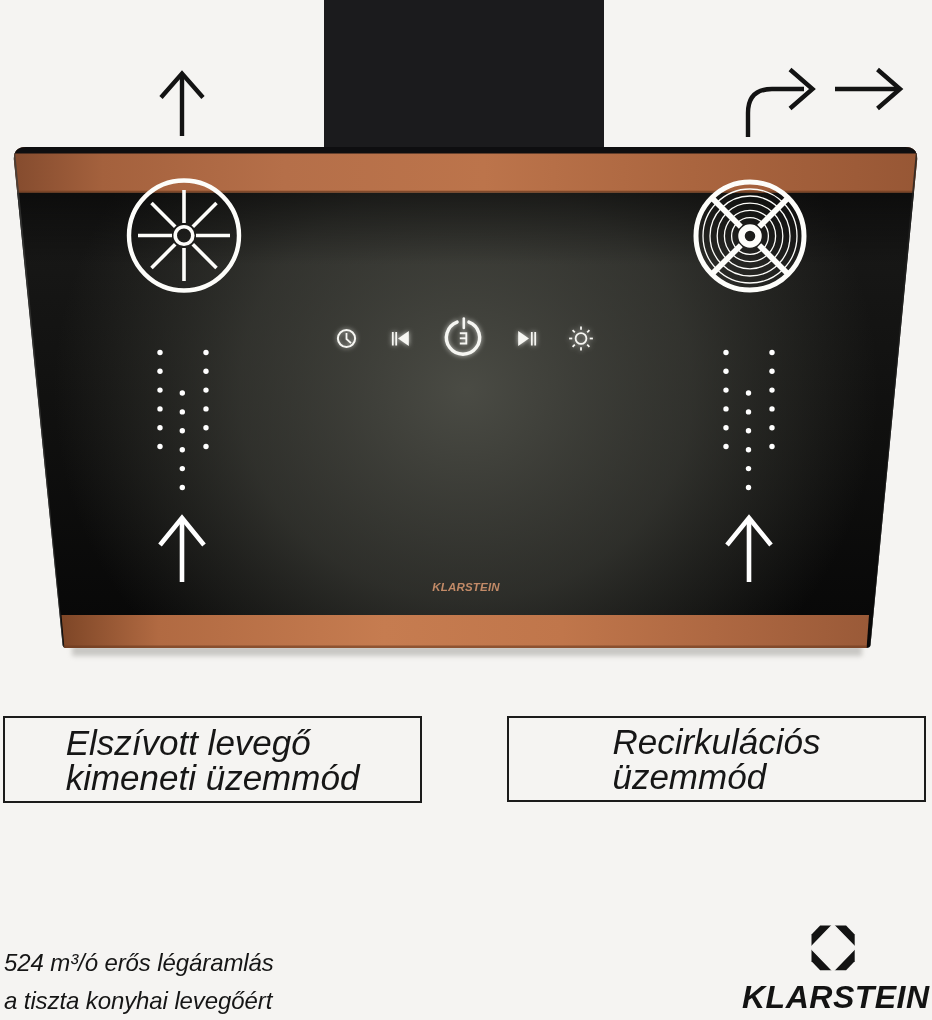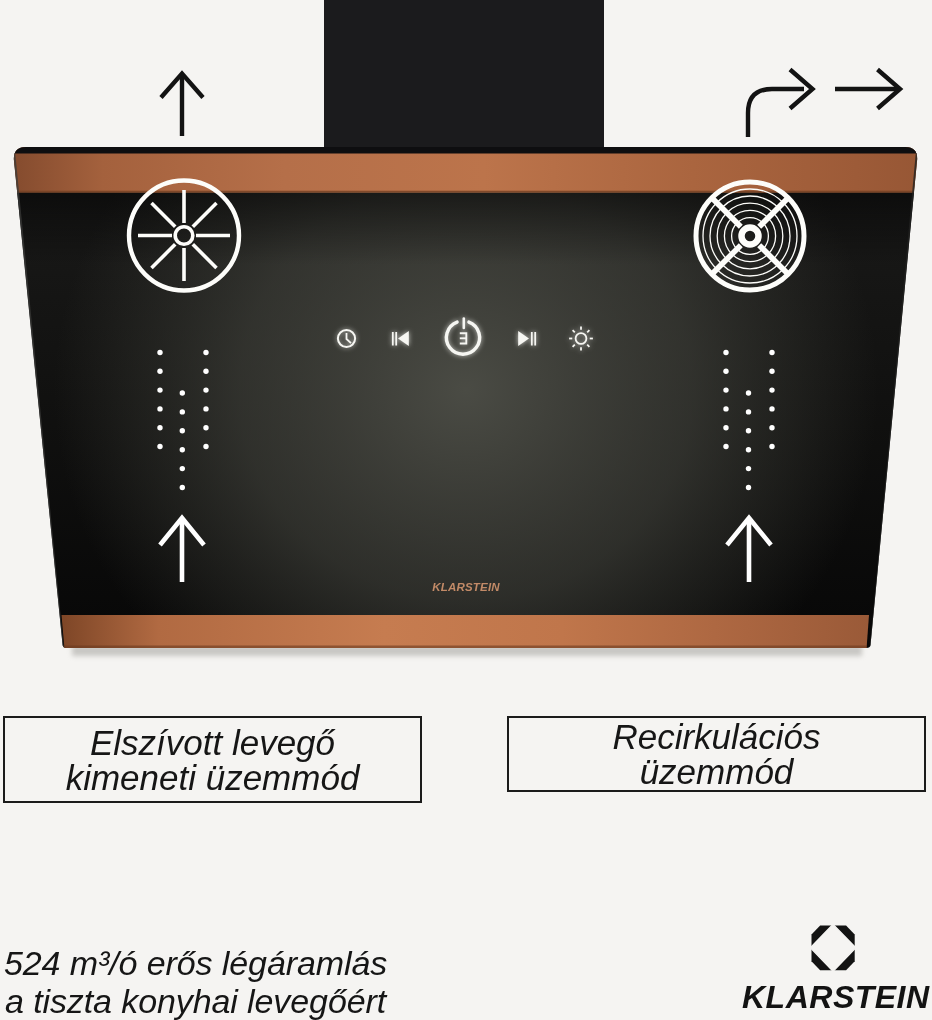--- a/index.html
+++ b/index.html
@@ -1,20 +1,20 @@
 <!DOCTYPE html>
 <html><head>
 <meta charset="utf-8">
 <style>
 html,body{margin:0;padding:0;}
 body{width:932px;height:1020px;background:#f5f4f2;font-family:"Liberation Sans",sans-serif;overflow:hidden;}
 #stage{position:relative;width:932px;height:1020px;font-style:italic;}
-.box{position:absolute;border:2px solid #1b1b1b;box-sizing:border-box;text-align:center;color:#161616;
+.box{position:absolute;border:2px solid #1b1b1b;box-sizing:border-box;text-align:left;color:#161616;
      font-size:35px;line-height:35px;display:flex;align-items:center;justify-content:center;}
-#btext{position:absolute;left:4px;top:944px;font-size:34px;line-height:38px;color:#161616;letter-spacing:-0.1px;text-align:center;}
+#btext{position:absolute;left:4px;top:944px;font-size:24px;line-height:38px;color:#161616;letter-spacing:-0.1px;}
 #logotext{position:absolute;left:742px;top:978.5px;width:184px;text-align:center;font-size:32px;font-weight:bold;color:#131313;letter-spacing:0.5px;white-space:nowrap;}
 </style>
 </head>
 <body>
 <div id="stage">
 <svg width="932" height="1020" viewBox="0 0 932 1020">
 <defs>
   <linearGradient id="copperTop" x1="0" y1="0" x2="1" y2="0">
     <stop offset="0" stop-color="#844b2e"></stop>
     <stop offset="0.10" stop-color="#a4613d"></stop>
@@ -214,17 +214,17 @@
 
 <text x="466" y="591" text-anchor="middle" font-family="Liberation Sans, sans-serif" font-size="11.5" font-weight="bold" letter-spacing="0.2" fill="#c28a67">KLARSTEIN</text>
 
 <g transform="translate(811.5,925.5) scale(0.432,0.447)">
   <path d="M20 0 L80 0 L100 20 L100 80 L80 100 L20 100 L0 80 L0 20 Z" fill="#131313"></path>
   <path d="M50 -2.5 L102.5 50 L50 102.5 L-2.5 50 Z" fill="#f5f4f2" stroke="#f5f4f2" stroke-width="3.2"></path>
 </g>
 </svg>
 
 <div class="box" style="left:3px;top:716px;width:419px;height:87px;">Elszívott levegő<br>kimeneti üzemmód</div>
-<div class="box" style="left:507px;top:716px;width:419px;height:76px;">Recirkulációs<br>üzemmód</div>
+<div class="box" style="left:507px;top:716px;width:419px;height:86px;">Recirkulációs<br>üzemmód</div>
 
 <div id="btext">524 m³/ó erős légáramlás<br>a tiszta konyhai levegőért</div>
 <div id="logotext">KLARSTEIN</div>
 </div>
 
 </body></html>

